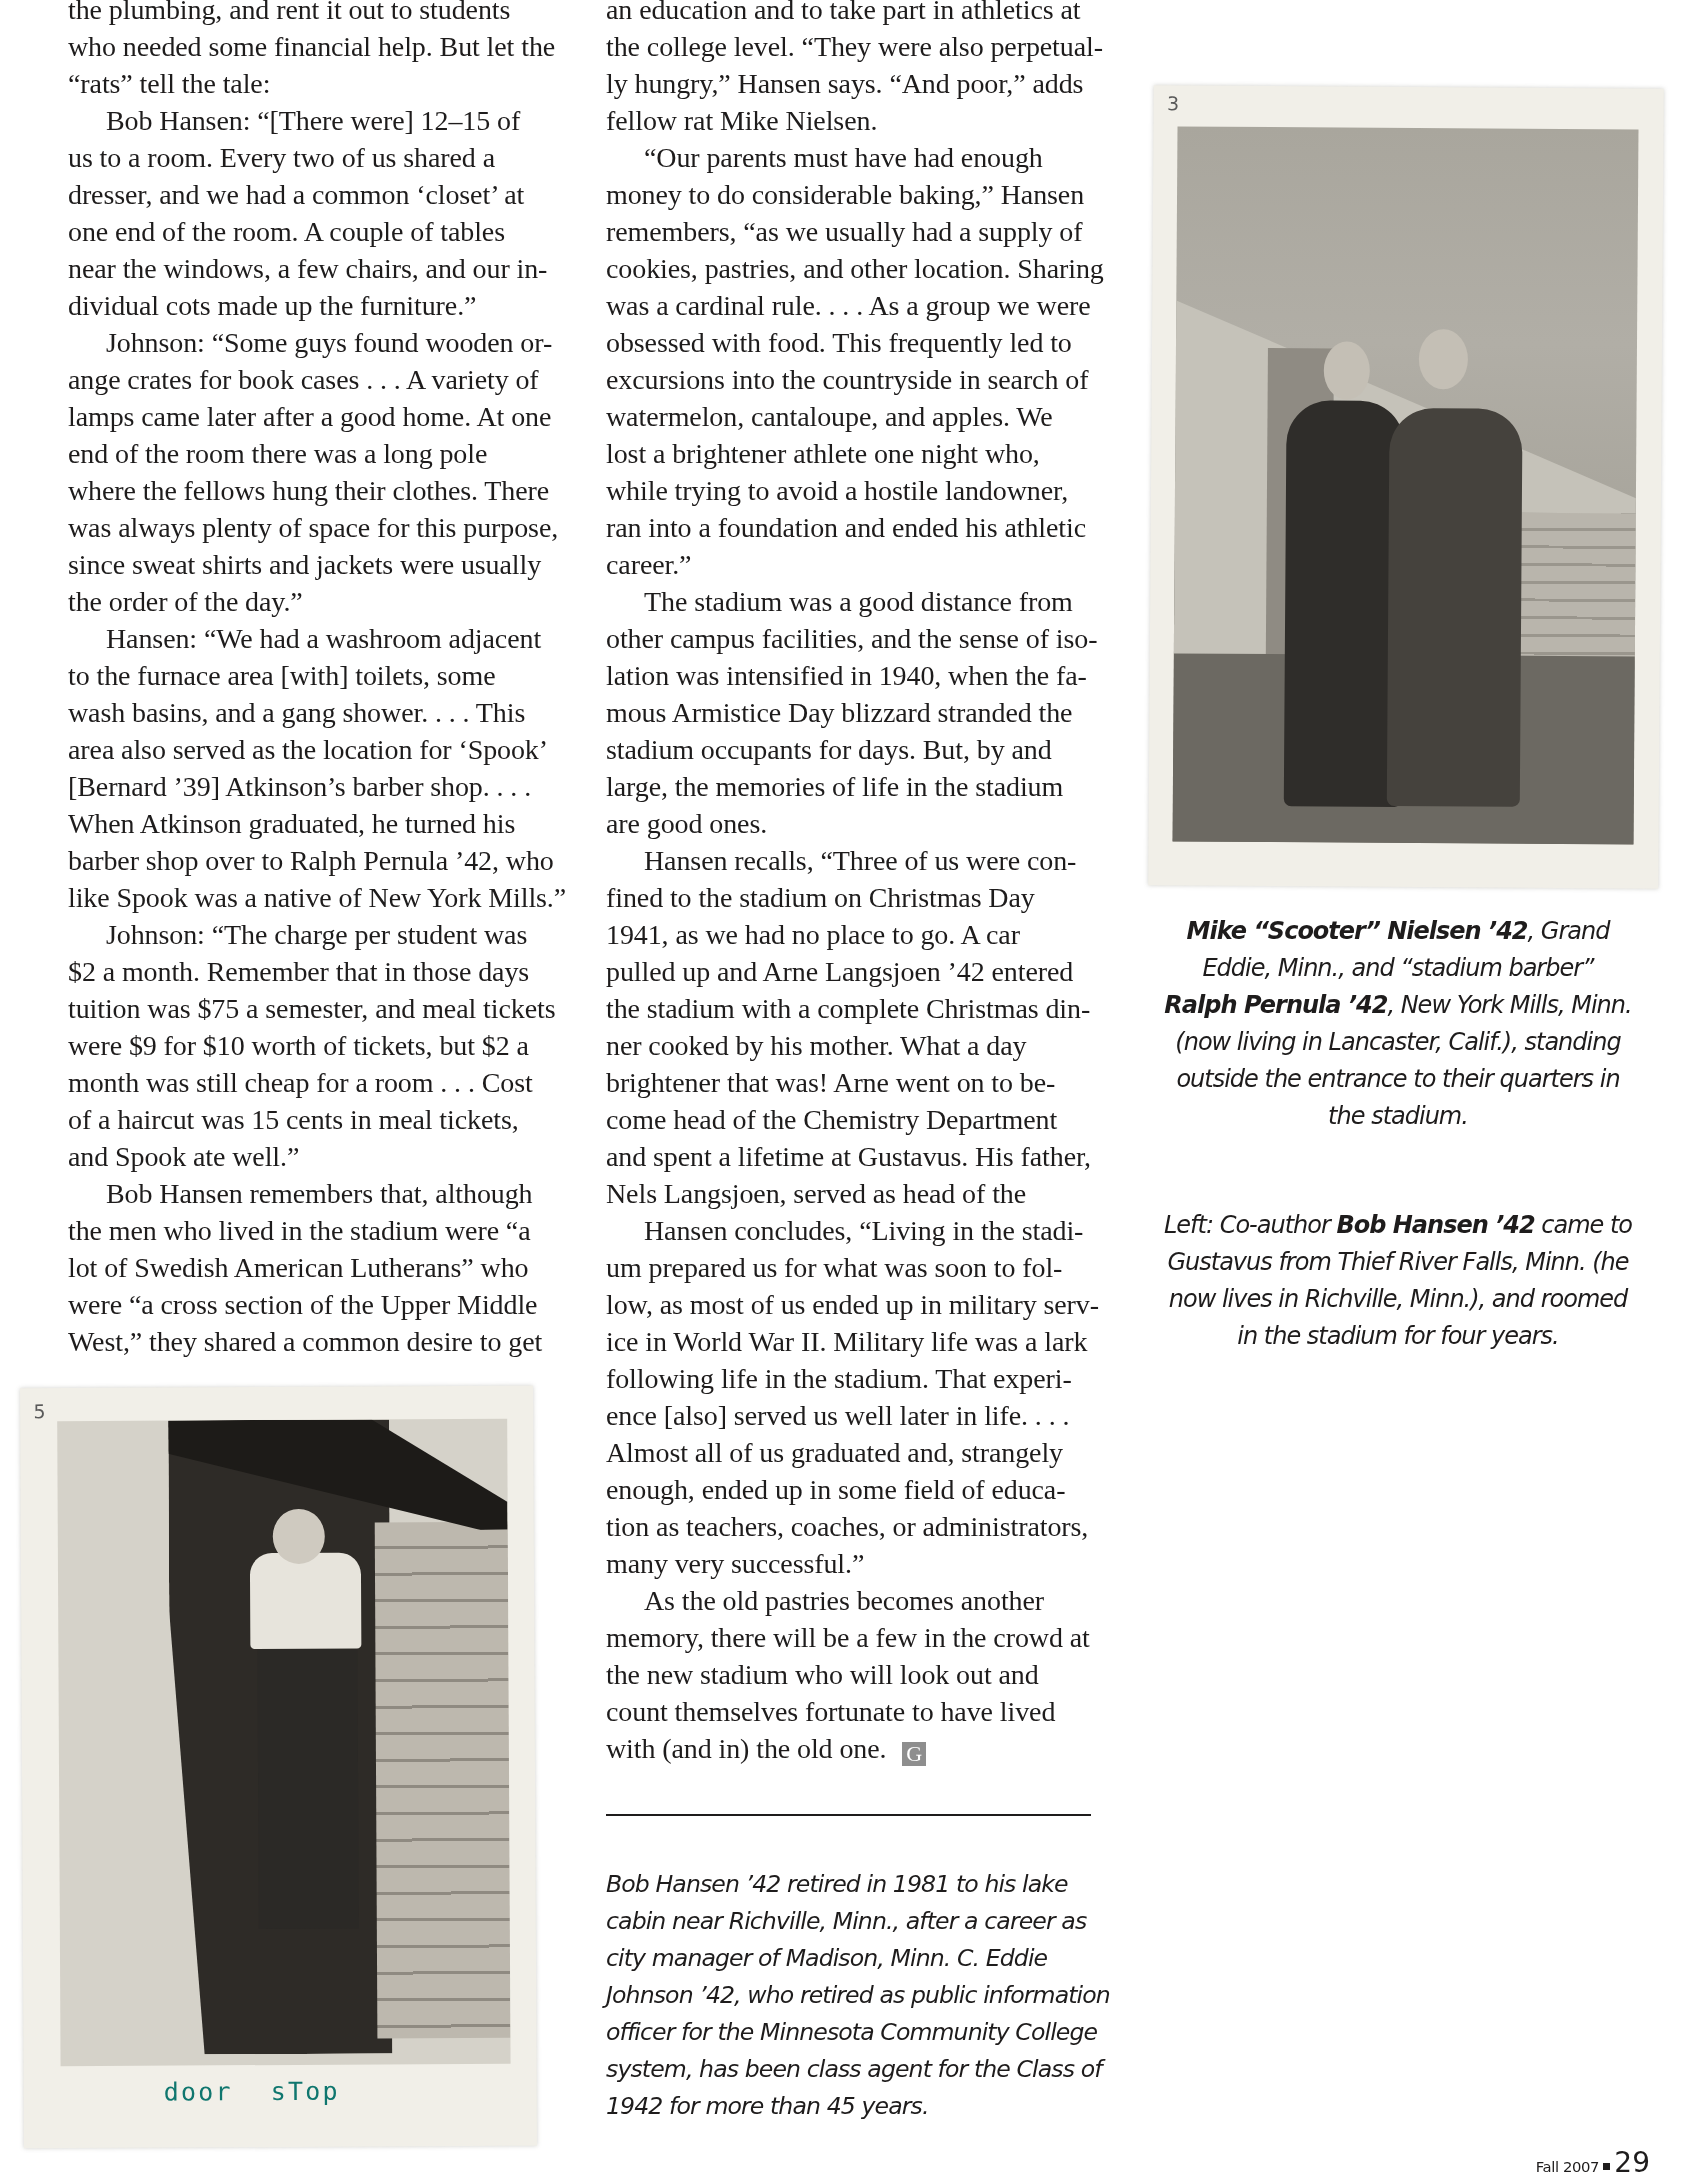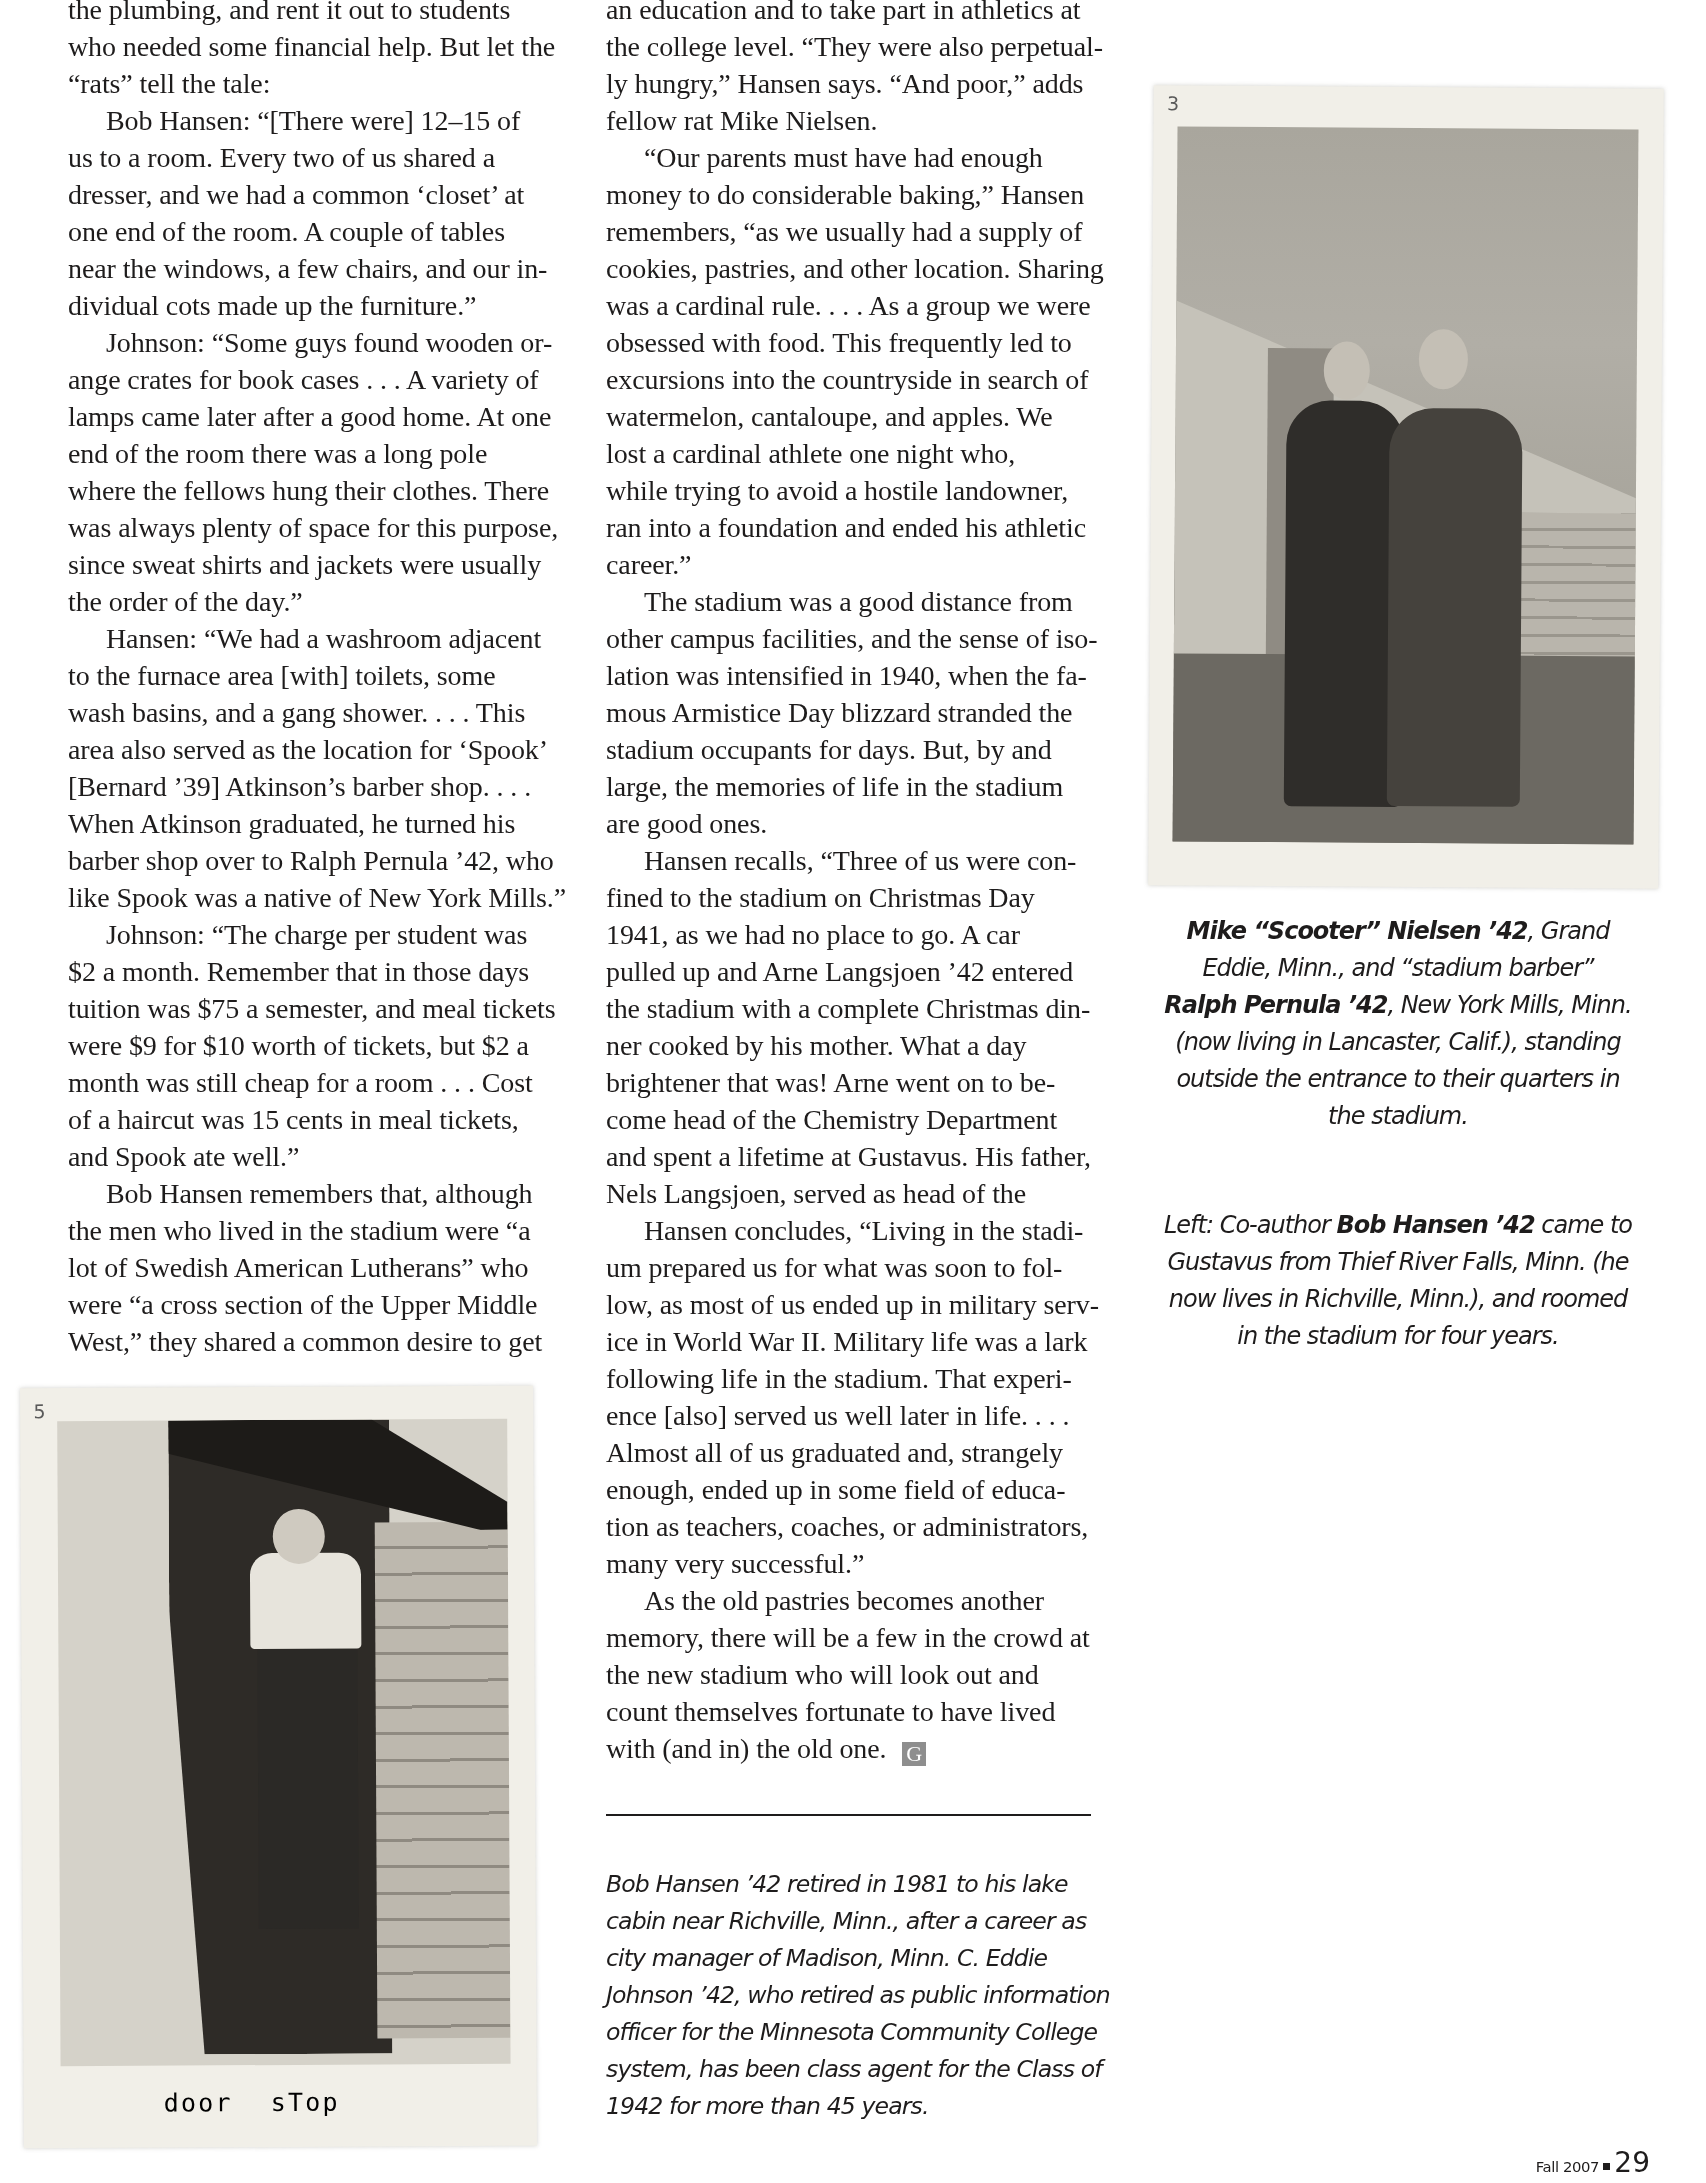--- a/index.html
+++ b/index.html
@@ -65,21 +65,21 @@
   .doorway { position: absolute; left: 111px; top: 0; width: 221px; height: 634px; background: #2e2b27;
     clip-path: polygon(0 0, 100% 0, 100% 100%, 15% 100%, 0 30%); }
   .brickwall { position: absolute; left: 317px; top: 103px; width: 133px; height: 516px;
     background: repeating-linear-gradient(180deg, #bdb8ae 0 23.6px, #8f8a81 23.6px 26.6px); }
   .awning { position: absolute; left: 111px; top: 0; width: 339px; height: 111px; background: #1d1b18;
     clip-path: polygon(0 0, 60% 0, 100% 75%, 100% 100%, 92% 100%, 0 30%); }
   .shirt { position: absolute; left: 192px; top: 133px; width: 111px; height: 96px; background: #e7e4dc; border-radius: 22px 22px 4.4px 4.4px; }
   .pants { position: absolute; left: 199px; top: 229px; width: 100px; height: 280px; background: #2b2926; }
   .p-head { position: absolute; left: 215px; top: 89px; width: 52px; height: 55px; background: #cfcac0; border-radius: 50%; }
   .handwriting { position: absolute; left: 140px; top: 690px; font-family: "DejaVu Sans Mono", monospace;
-    font-size: 25px; color: #000000; letter-spacing: 2.2px; word-spacing: 20.7px; margin-top: 11px; }
+    font-size: 25px; color: #0f766e; letter-spacing: 2.2px; word-spacing: 20.7px; }
 
   .footer { position: absolute; right: 56px; top: 2146px; font-family: "DejaVu Sans", sans-serif; color: #1e1c1c; }
   .footer .issue { font-size: 14.8px; letter-spacing: -0.4px; }
   .footer .sq { display: inline-block; width: 6.6px; height: 6.6px; background: #1e1c1c; margin: 0 4.4px 2.2px 4.4px; }
   .footer .page { font-size: 28px; }
 </style>
 </head>
 <body>
 
 <div id="col-left" class="col">
@@ -142,21 +142,21 @@
     </p>
     <p>
       <span class="line" style="text-indent: 38px;">“Our parents must have had enough</span>
       <span class="line">money to do considerable baking,” Hansen</span>
       <span class="line">remembers, “as we usually had a supply of</span>
       <span class="line">cookies, pastries, and other location. Sharing</span>
       <span class="line">was a cardinal rule. . . . As a group we were</span>
       <span class="line">obsessed with food. This frequently led to</span>
       <span class="line">excursions into the countryside in search of</span>
       <span class="line">watermelon, cantaloupe, and apples. We</span>
-      <span class="line">lost a cardinal athlete one night who,</span>
+      <span class="line">lost a brightener athlete one night who,</span>
       <span class="line">while trying to avoid a hostile landowner,</span>
       <span class="line">ran into a foundation and ended his athletic</span>
       <span class="line">career.”</span>
     </p>
     <p>
       <span class="line" style="text-indent: 38px;">The stadium was a good distance from</span>
       <span class="line">other campus facilities, and the sense of iso-</span>
       <span class="line">lation was intensified in 1940, when the fa-</span>
       <span class="line">mous Armistice Day blizzard stranded the</span>
       <span class="line">stadium occupants for days. But, by and</span>

